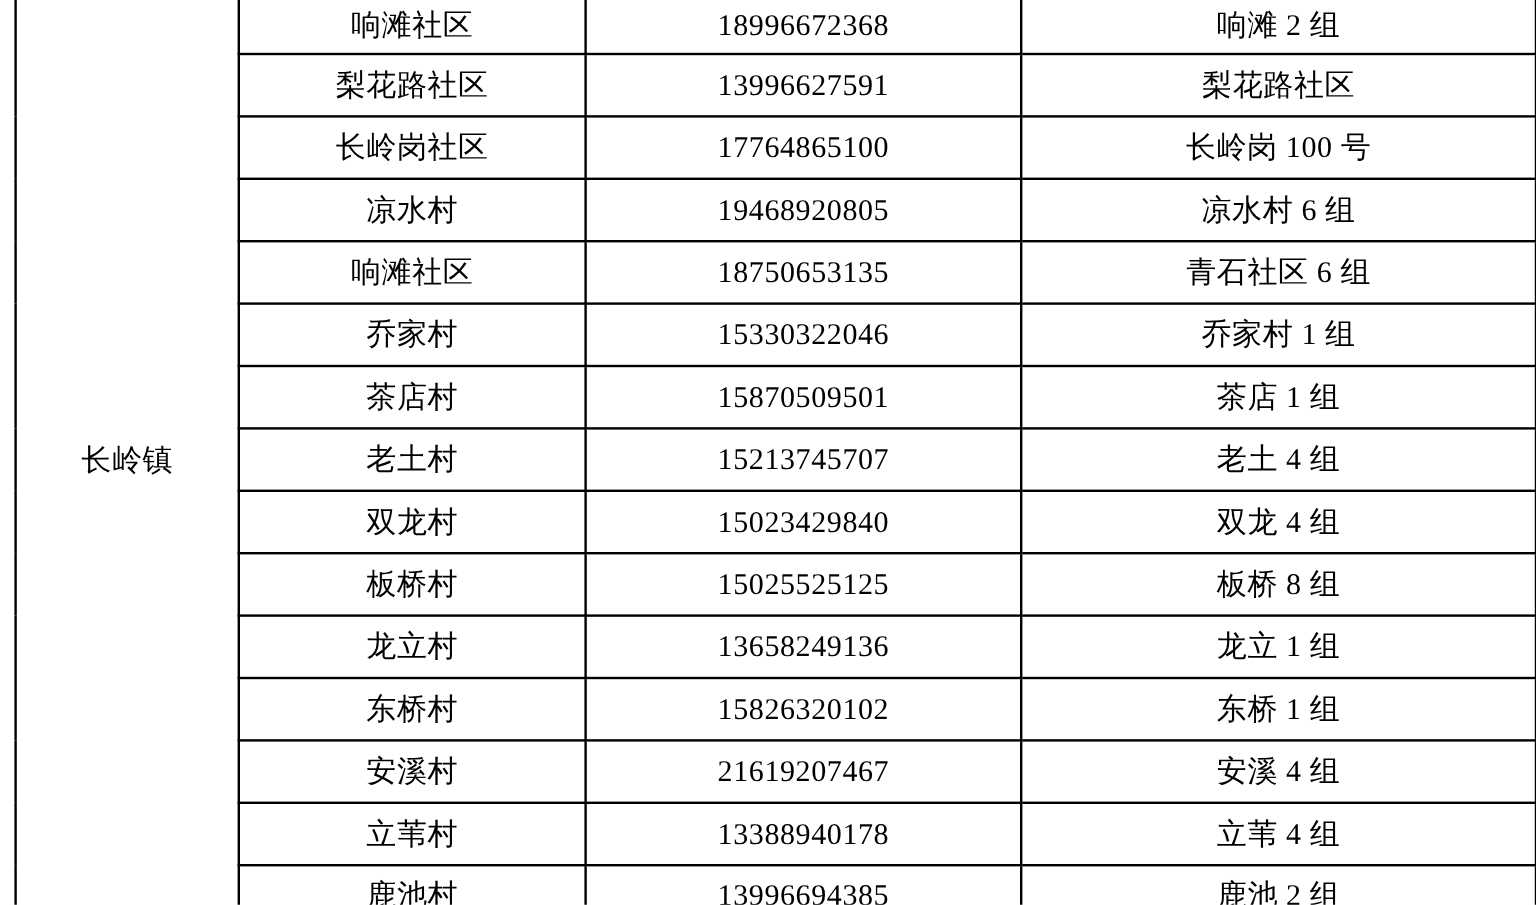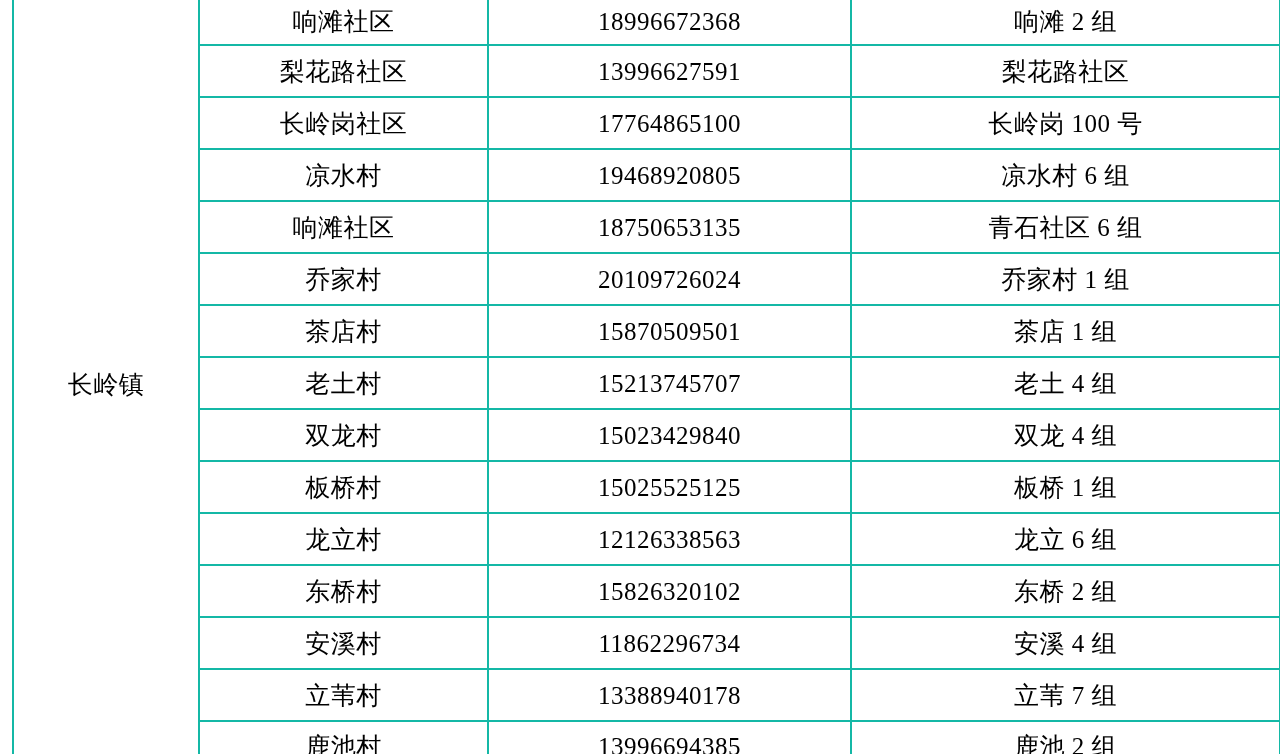--- a/index.html
+++ b/index.html
@@ -21,21 +21,21 @@
     background: #ffffff;
   }
   table.contact-table {
     border-collapse: collapse;
     table-layout: fixed;
     width: 1267px;
     margin-left: 12px;
     margin-top: -2px;
   }
   table.contact-table td {
-    border: 2px solid #14b8a6;
+    border: 2px solid #000000;
     text-align: center;
     vertical-align: middle;
     font-size: 25px;
     line-height: 1.0;
     height: 50px;
     padding: 0;
     letter-spacing: 0.5px;
   }
   col.c-town   { width: 186px; }
   col.c-village{ width: 289px; }
@@ -106,21 +106,21 @@
       </tr>
 
       <tr>
         <td class="village-cell">响滩社区</td>
         <td class="phone-cell">18750653135</td>
         <td class="addr-cell">青石社区 6 组</td>
       </tr>
 
       <tr>
         <td class="village-cell">乔家村</td>
-        <td class="phone-cell">20109726024</td>
+        <td class="phone-cell">15330322046</td>
         <td class="addr-cell">乔家村 1 组</td>
       </tr>
 
       <tr>
         <td class="village-cell">茶店村</td>
         <td class="phone-cell">15870509501</td>
         <td class="addr-cell">茶店 1 组</td>
       </tr>
 
       <tr>
@@ -131,45 +131,45 @@
 
       <tr>
         <td class="village-cell">双龙村</td>
         <td class="phone-cell">15023429840</td>
         <td class="addr-cell">双龙 4 组</td>
       </tr>
 
       <tr>
         <td class="village-cell">板桥村</td>
         <td class="phone-cell">15025525125</td>
-        <td class="addr-cell">板桥 1 组</td>
+        <td class="addr-cell">板桥 8 组</td>
       </tr>
 
       <tr>
         <td class="village-cell">龙立村</td>
-        <td class="phone-cell">12126338563</td>
-        <td class="addr-cell">龙立 6 组</td>
+        <td class="phone-cell">13658249136</td>
+        <td class="addr-cell">龙立 1 组</td>
       </tr>
 
       <tr>
         <td class="village-cell">东桥村</td>
         <td class="phone-cell">15826320102</td>
-        <td class="addr-cell">东桥 2 组</td>
+        <td class="addr-cell">东桥 1 组</td>
       </tr>
 
       <tr>
         <td class="village-cell">安溪村</td>
-        <td class="phone-cell">11862296734</td>
+        <td class="phone-cell">21619207467</td>
         <td class="addr-cell">安溪 4 组</td>
       </tr>
 
       <tr>
         <td class="village-cell">立苇村</td>
         <td class="phone-cell">13388940178</td>
-        <td class="addr-cell">立苇 7 组</td>
+        <td class="addr-cell">立苇 4 组</td>
       </tr>
 
       <tr class="last-row">
         <td class="village-cell">鹿池村</td>
         <td class="phone-cell">13996694385</td>
         <td class="addr-cell">鹿池 2 组</td>
       </tr>
 
     </tbody>
   </table>

